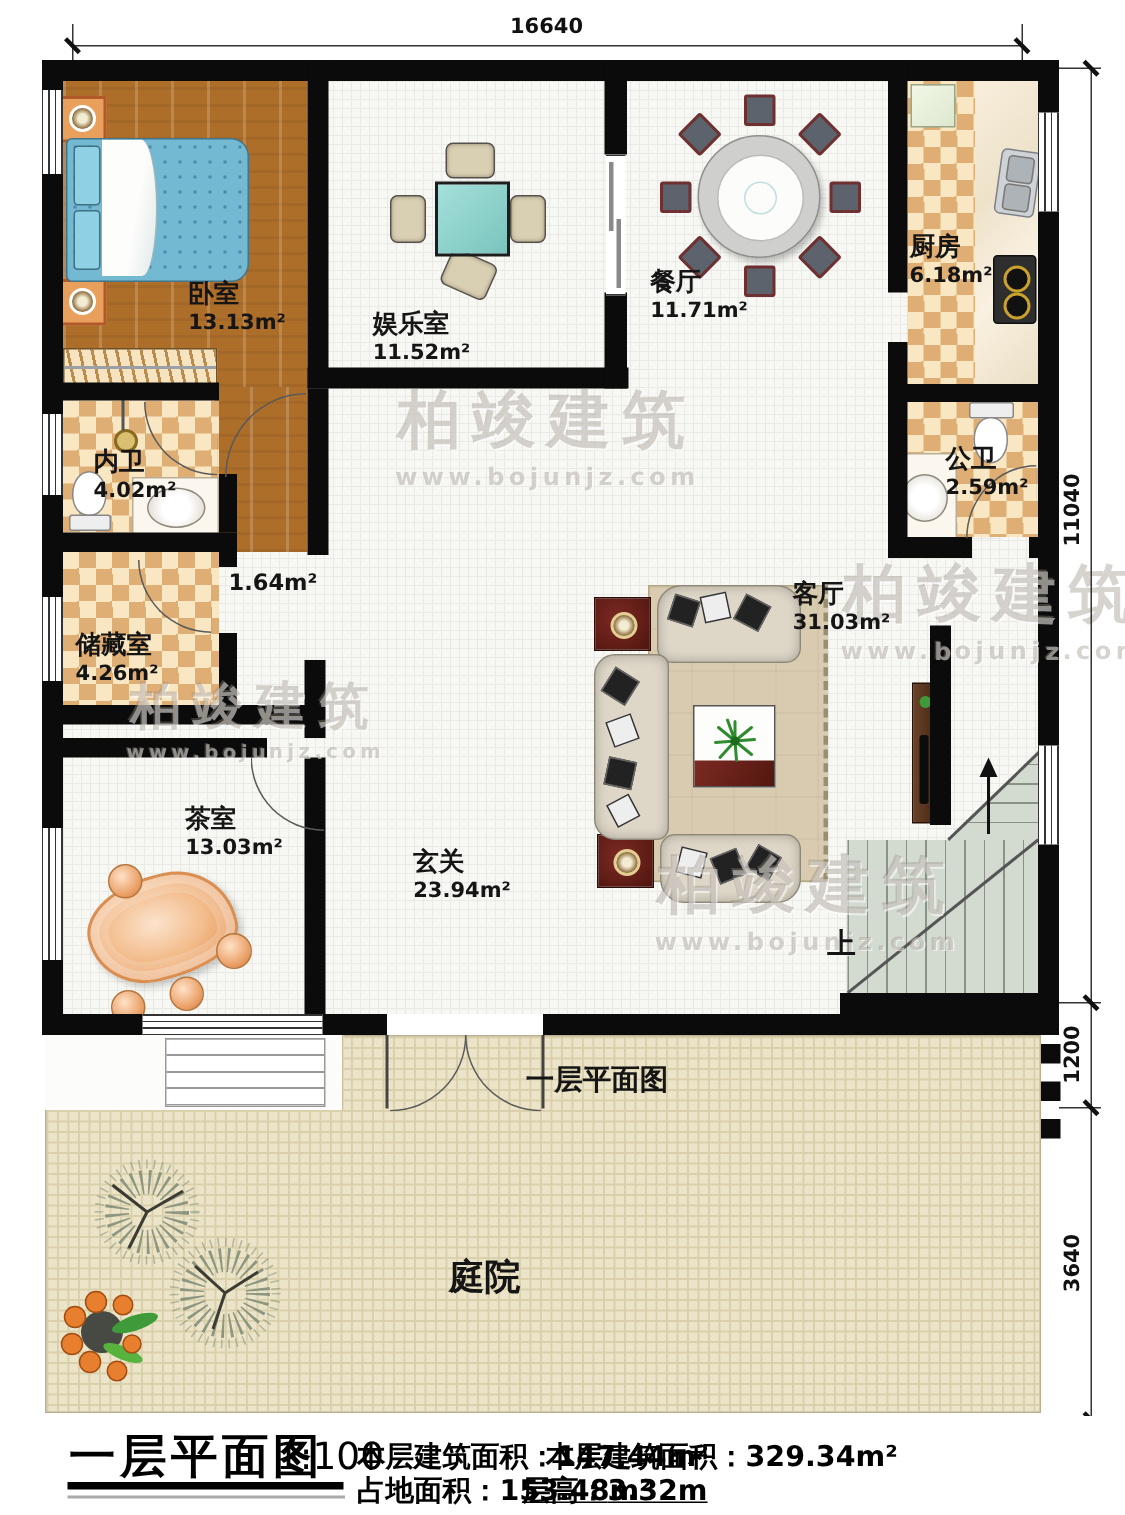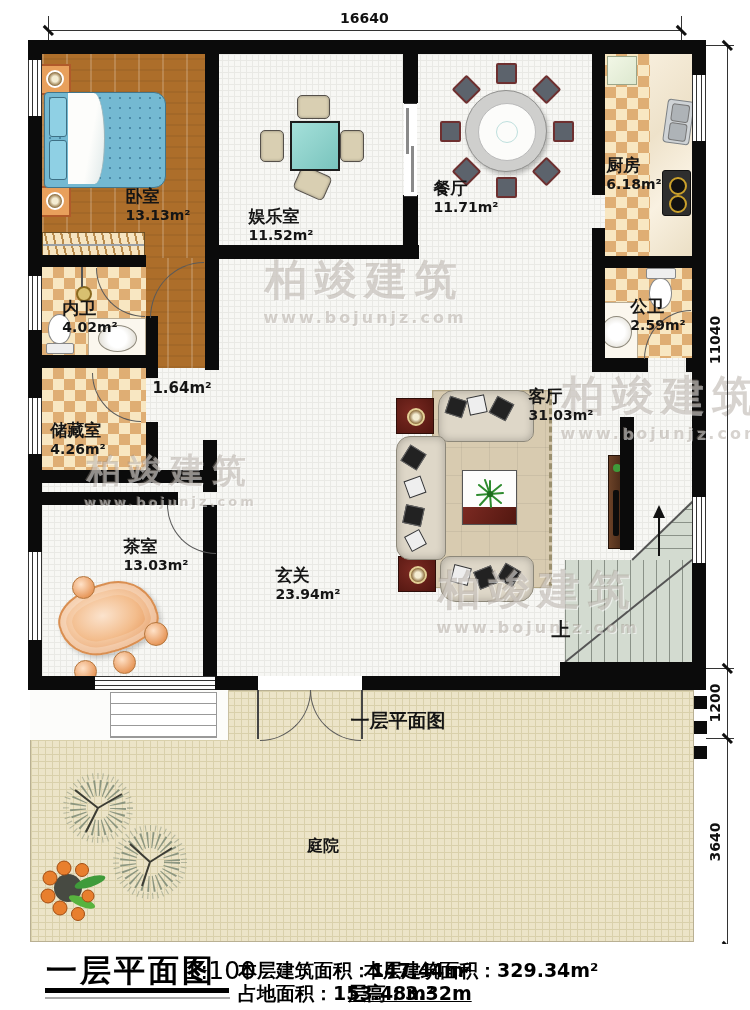--- a/index.html
+++ b/index.html
@@ -304,21 +304,21 @@
     <div class="name">玄关</div>
     <div class="area">23.94m²</div>
   </div>
   <div class="lbl" style="left:182px;top:379px;">
     <div class="area" style="font-size:15px;">1.64m²</div>
   </div>
   <div class="lbl" style="left:398px;top:709px;">
     <div class="name" style="font-size:19px;">一层平面图</div>
   </div>
   <div class="lbl" style="left:323px;top:836px;">
-    <div class="name" style="font-size:16px;">庭院</div>
+    <div class="name" style="font-size:24px;">庭院</div>
   </div>
   <div class="lbl" style="left:561px;top:618px;">
     <div class="name" style="font-size:19px;">上</div>
   </div>
 
   <div class="dimline" style="left:48px;top:30px;width:634px;height:1px;"></div>
   <div class="dimline" style="left:48px;top:16px;width:1px;height:24px;"></div>
   <div class="dimline" style="left:681px;top:16px;width:1px;height:24px;"></div>
   <div class="slash" style="left:42px;top:29px;"></div>
   <div class="slash" style="left:675px;top:29px;"></div>

